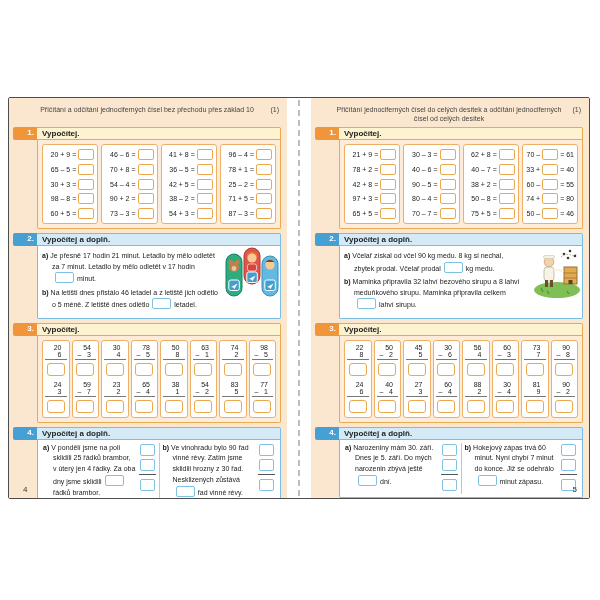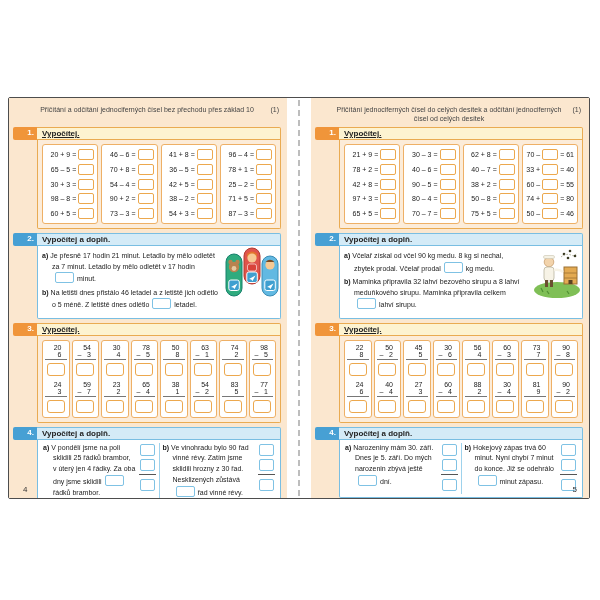--- a/index.html
+++ b/index.html
@@ -11,21 +11,21 @@
   .spine{position:absolute;left:50%;top:2px;bottom:2px;width:0;border-left:2px dashed #bdbdbd;transform:translateX(-1px);}
   .page-inner{position:relative;height:100%;box-sizing:border-box;padding:5px 6px 0 4px;overflow:hidden;}
   .page-title{position:relative;font-size:7px;line-height:1.3;color:#444;text-align:center;height:20px;padding:2px 18px 0 18px;margin-bottom:2px;}
   .title-mark{position:absolute;right:2px;top:2px;color:#444;}
   .section{margin-bottom:4px;}
   .sec-header{display:flex;align-items:stretch;height:13px;}
   .tab{width:24px;box-sizing:border-box;text-align:right;padding:1px 3px 0 0;color:#fff;font-weight:bold;font-size:8px;border-radius:2px 0 0 2px;flex:none;}
   .bar{flex:1;box-sizing:border-box;border:1px solid;border-left:none;font-weight:bold;font-size:8px;padding:1px 0 0 5px;color:#222;border-radius:0 2px 0 0;}
   .sec-body{margin-left:24px;border:1px solid;border-top:none;padding:4px;border-radius:0 0 2px 2px;box-sizing:border-box;}
   .theme-o .tab{background:var(--accent_orange,#f0953a);}
-  .theme-o .bar{background:var(--header_yellow_bg,#fdf3d1);border-color:var(--border_orange,#e9ab52);text-decoration:underline;}
+  .theme-o .bar{background:var(--header_yellow_bg,#fdf3d1);border-color:var(--border_orange,#e9ab52);}
   .theme-o .sec-body{background:#fcecd9;border-color:var(--border_orange,#e9ab52);}
   .theme-b .tab{background:var(--accent_blue,#47a0d4);}
   .theme-b .bar{background:var(--header_blue_bg,#d4ebf7);border-color:var(--border_blue,#79bee2);}
   .theme-b .sec-body{background:#fff;border-color:var(--border_blue,#79bee2);}
   
   .ex1{display:flex;gap:3px;}
   .ex1-col{flex:1;background:#fff;border:1px solid #eeb066;border-radius:3px;padding:4px 3px;display:flex;flex-direction:column;justify-content:space-between;height:70px;}
   .ex1-row{display:flex;align-items:center;justify-content:flex-end;gap:2px;font-size:7px;color:#222;white-space:nowrap;}
   .abox{display:inline-block;width:14px;height:9px;background:#fff;border-radius:2px;flex:none;}
   .obox{border:1px solid #eca84e;}

